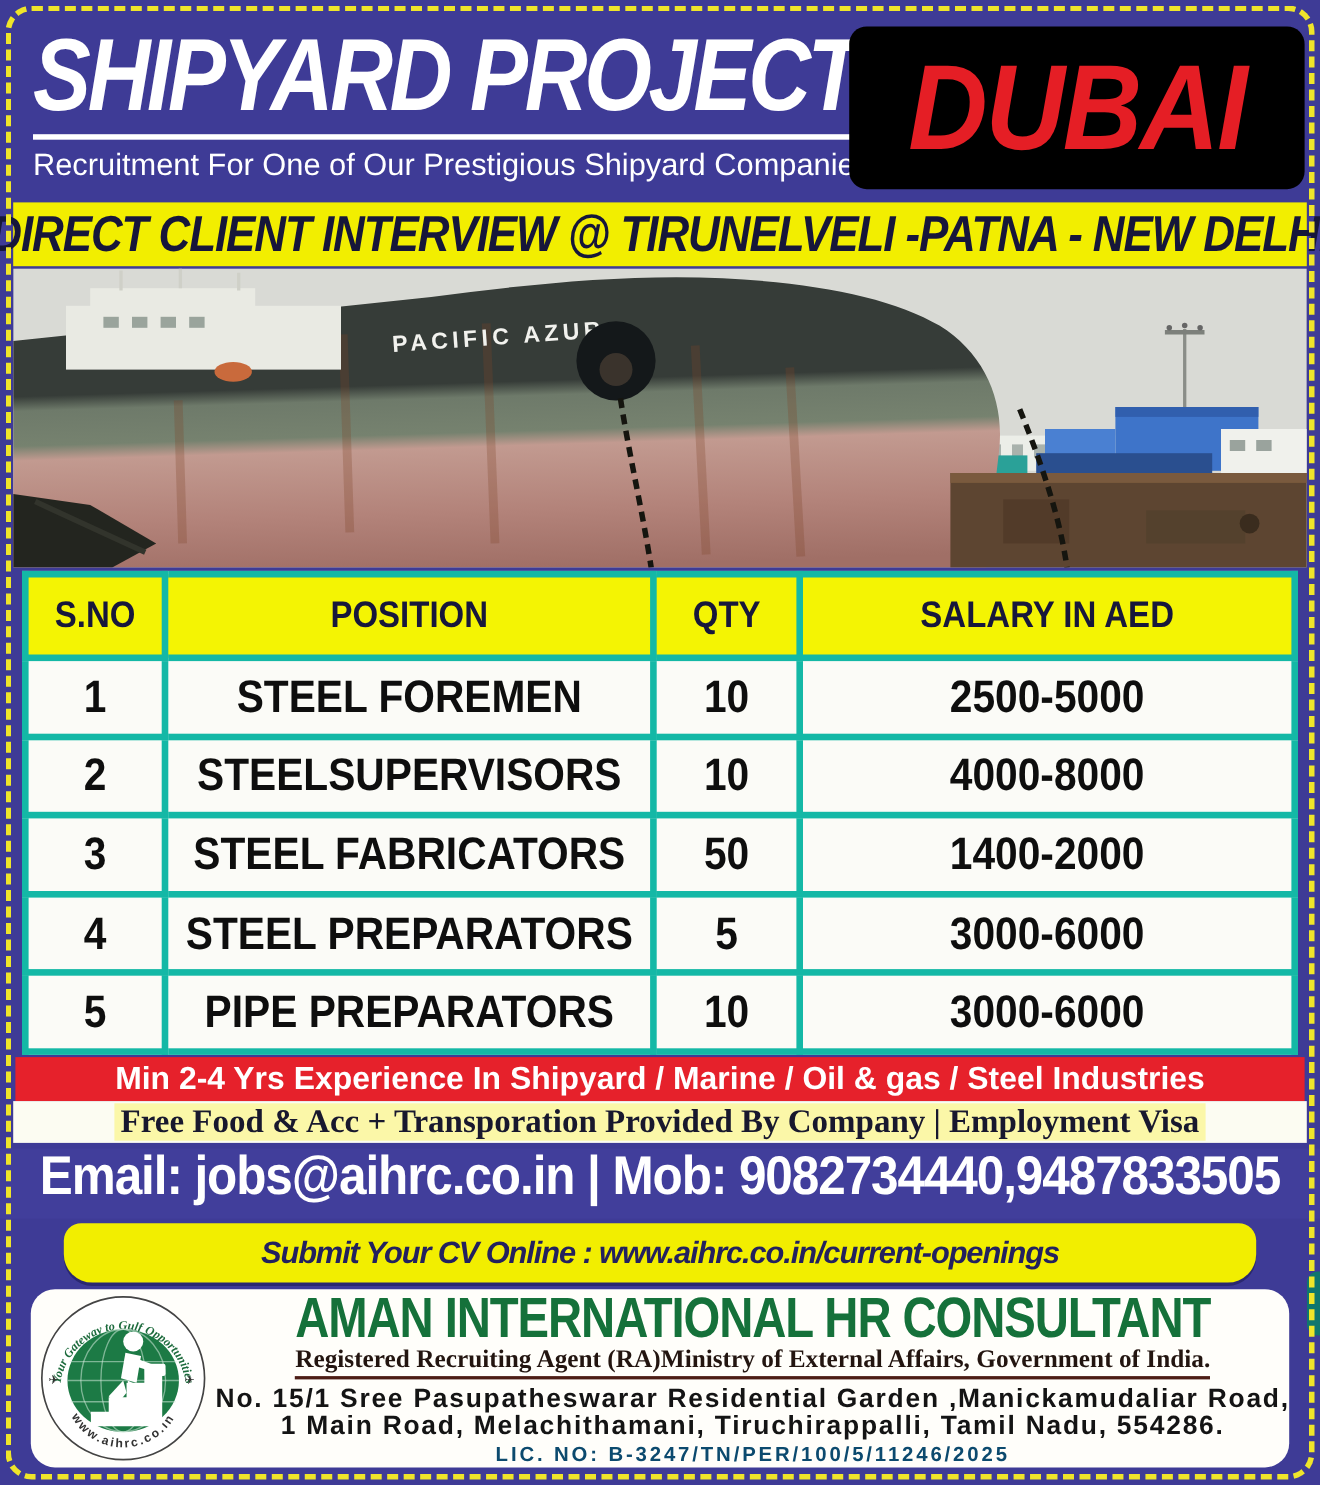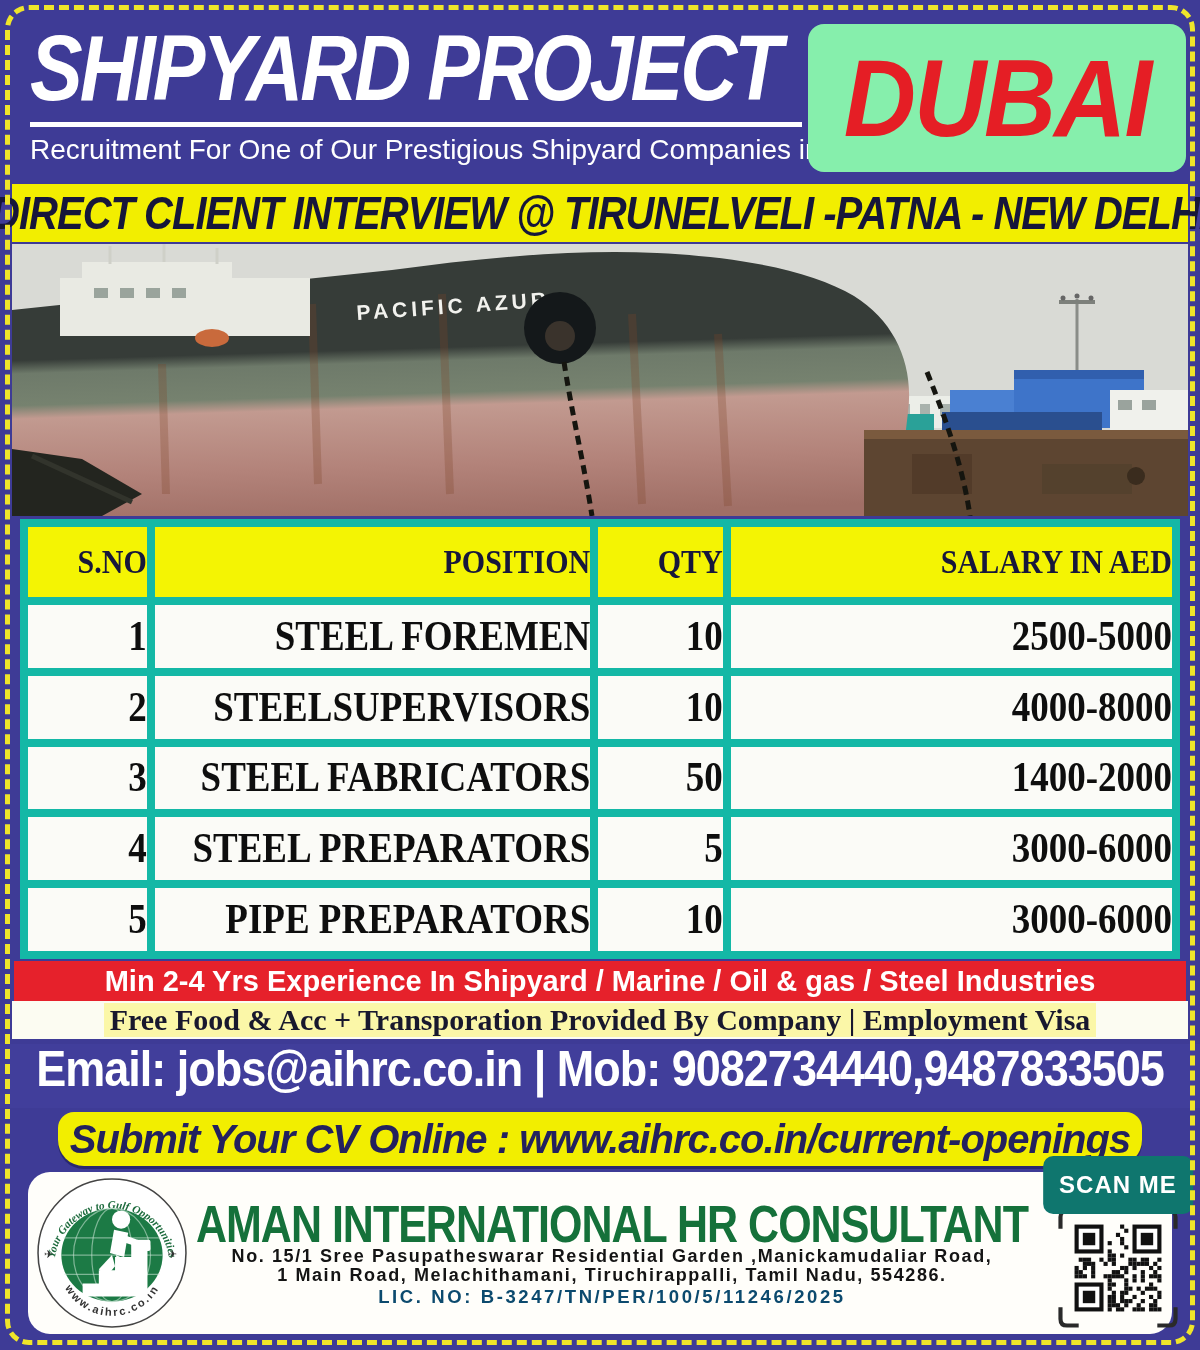--- a/index.html
+++ b/index.html
@@ -17,21 +17,21 @@
   
   .header{top:12px;height:170px;}
   .main-title{
     margin:0;position:absolute;left:16px;top:2px;color:#fff;
     font-size:79px;font-weight:800;font-style:italic;letter-spacing:-3px;
     transform:scaleY(1.18);transform-origin:left top;white-space:nowrap;
   }
   .title-rule{position:absolute;left:16px;top:110px;width:772px;height:5px;background:#fff;}
   .subtitle{position:absolute;left:16px;top:122px;margin:0;color:#fff;font-size:28px;white-space:nowrap;}
   .dubai-box{
-    position:absolute;right:0;top:12px;width:378px;height:148px;background:#86efac;
+    position:absolute;right:0;top:12px;width:414px;height:148px;background:#000000;
     border-radius:16px;display:flex;align-items:center;justify-content:center;
   }
   .dubai-box span{
     color:#e51e25;font-size:100px;font-weight:800;font-style:italic;
     letter-spacing:-2px;display:inline-block;transform:scaleY(1.1);
   }
 
   
   .interview-band{top:184px;height:58px;background:#f2ee00;display:flex;align-items:center;justify-content:center;left:12px;right:12px;}
   .interview-band span{
@@ -39,21 +39,21 @@
     display:inline-block;transform:scaleY(1.15);white-space:nowrap;
   }
 
   
   .ship-figure{top:244px;height:272px;left:12px;right:12px;}
   .ship-figure svg{display:block;width:100%;height:100%;}
 
   
   .table-wrap{top:519px;height:440px;left:20px;right:20px;}
   table.jobs{width:100%;height:100%;border-collapse:collapse;background:#fbfbf7;border:4px solid #141414;}
-  table.jobs th,table.jobs td{border:8px solid #14b8a6;text-align:right;padding:0;font-family:Liberation Serif, serif;}
+  table.jobs th,table.jobs td{border:6px solid #14b8a6;text-align:center;padding:0;}
   table.jobs thead th{
     background:#f4f403;color:#17173b;font-size:30px;font-weight:800;height:70px;letter-spacing:0;
   }
   table.jobs td{color:#0e0e0e;font-size:37px;font-weight:800;}
   .col-sno{width:11%;} .col-pos{width:38.5%;} .col-qty{width:11.5%;} .col-sal{width:39%;}
 
   
   .exp-band{top:961px;height:40px;background:#e6212b;display:flex;align-items:center;justify-content:center;}
   .exp-band span{color:#fff;font-size:29px;font-weight:bold;white-space:nowrap;}
   .benefits-band{top:1001px;height:38px;background:#fcfcf2;display:flex;align-items:center;justify-content:center;left:12px;right:12px;}
@@ -65,39 +65,39 @@
   .contact-band span{
     color:#fff;font-size:45px;font-weight:800;letter-spacing:-1px;white-space:nowrap;
     display:inline-block;transform:scaleY(1.1);
   }
   .cv-ribbon{
     top:1112px;left:58px;right:58px;height:54px;background:#f2ee00;
     border-radius:16px 16px 26px 26px;display:flex;align-items:center;justify-content:center;
     box-shadow:0 3px 0 #2a2870;
   }
   .cv-ribbon span{
-    color:#23215e;font-size:40px;font-weight:800;font-style:italic;letter-spacing:-1px;white-space:nowrap;
+    color:#23215e;font-size:28px;font-weight:800;font-style:italic;letter-spacing:-1px;white-space:nowrap;
   }
 
   
   .footer-card{
     top:1172px;left:28px;right:28px;height:162px;background:#fffefa;border-radius:22px;
     display:flex;align-items:center;z-index:10;
   }
   .logo-wrap{width:168px;flex:none;display:flex;justify-content:center;}
   .footer-text{flex:1;text-align:center;line-height:1.05;}
   .company-name{
     color:#15713a;font-size:43px;font-weight:800;letter-spacing:-1px;white-space:nowrap;
     display:inline-block;transform:scaleY(1.2);margin-top:2px;
   }
   .reg-line{
     font-family:"Liberation Serif",serif;font-weight:bold;color:#231510;font-size:23px;
     display:inline-block;border-bottom:3px solid #4d1d15;padding-bottom:3px;margin:2px 0 5px;white-space:nowrap;
   }
-  .addr{font-size:18px;font-weight:bold;color:#141414;letter-spacing:1.6px;white-space:nowrap;}
+  .addr{font-size:24px;font-weight:bold;color:#141414;letter-spacing:1.6px;white-space:nowrap;}
   .lic{font-size:18.5px;font-weight:bold;color:#0c4a6e;letter-spacing:2.6px;margin-top:2px;white-space:nowrap;}
   .qr-zone{width:180px;flex:none;position:relative;height:100%;}
   .scanme{
     position:absolute;top:-16px;left:50%;transform:translateX(-50%);
     background:#0f766e;color:#fff;font-size:24px;font-weight:bold;letter-spacing:1px;
     padding:15px 16px;border-radius:10px;z-index:12;white-space:nowrap;
   }
   .scanme-pointer{
     position:absolute;top:24px;left:50%;transform:translateX(-50%);
     width:0;height:0;border:12px solid transparent;border-top-color:#231630;z-index:11;
@@ -296,20 +296,21 @@
           <path d="M77,52 L91,55 L87,79 L73,75 Z"></path>
           <path d="M79,77 L96,85 L91,99 L81,95 Z"></path>
           <path d="M75,77 L62,91 L69,99 L78,88 Z"></path>
           <path d="M86,57 L103,63 L101,69 L85,64 Z"></path>
           <rect x="98" y="62" width="15" height="11" rx="2"></rect>
         </g>
       </svg>
     </div>
     <div class="footer-text">
       <div class="company-name">AMAN INTERNATIONAL HR CONSULTANT</div><br>
+      <div class="reg-line">Registered Recruiting Agent (RA)Ministry of External Affairs, Government of India.</div>
       <div class="addr">No. 15/1 Sree Pasupatheswarar Residential Garden ,Manickamudaliar Road,</div>
       <div class="addr">1 Main Road, Melachithamani, Tiruchirappalli, Tamil Nadu, 554286.</div>
       <div class="lic">LIC. NO: B-3247/TN/PER/100/5/11246/2025</div>
     </div>
     <div class="qr-zone">
       <div class="scanme">
         <span>SCAN ME</span>
       </div>
       <div class="scanme-pointer"></div>
       <svg class="qr-svg" viewBox="0 0 29 29">

